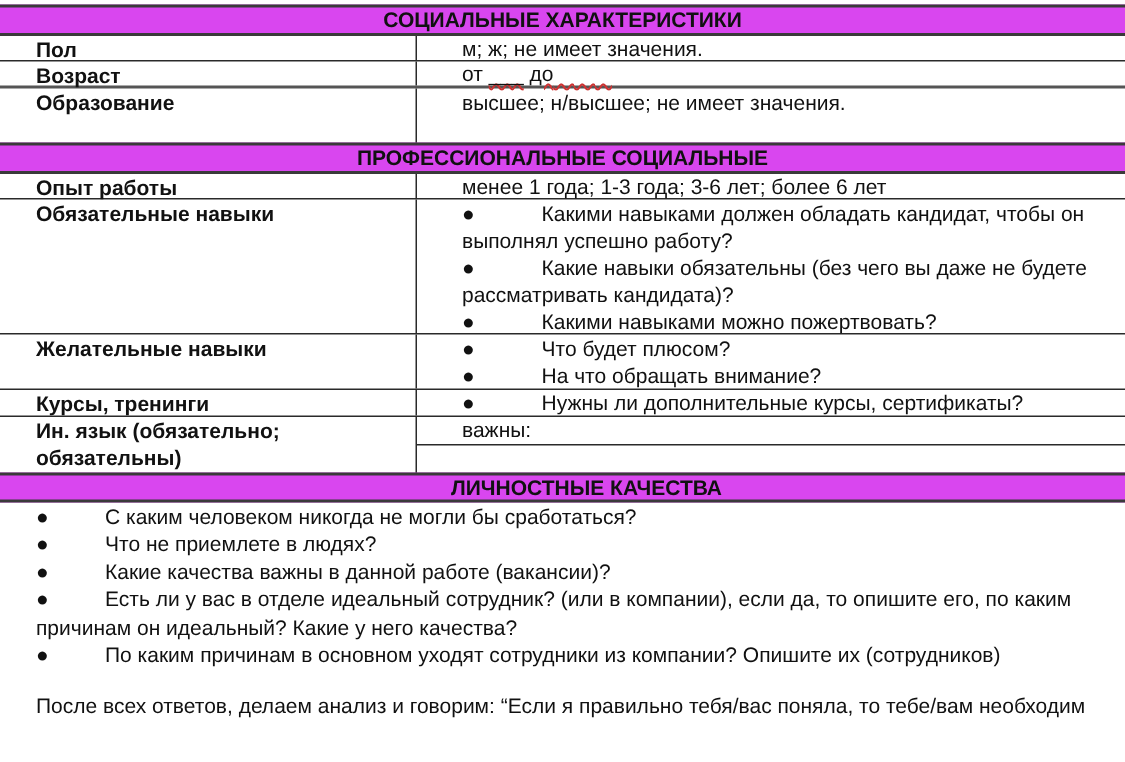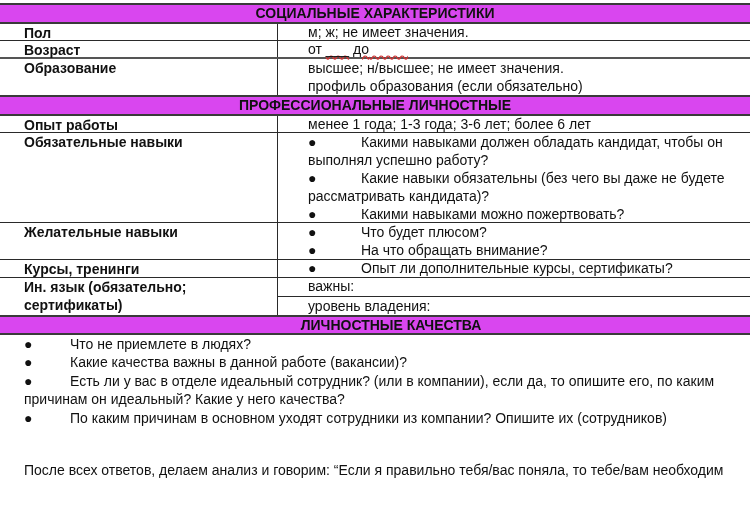--- a/index.html
+++ b/index.html
@@ -38,26 +38,25 @@
   <span class="lbl" style="top:0">Возраст</span>
   <div class="val">
     <span class="vt" style="top:0;line-height:17px"><span>от</span> <span class="ph">___</span> <span class="ph">до</span><span class="ph" style="color:transparent">_____</span></span>
   </div>
 </div>
 
 <div class="row" style="top:59px;height:37px;border-bottom:none;">
   <span class="lbl" style="top:0">Образование</span>
   <div class="val">
     <span class="vt" style="top:0;line-height:18px">высшее; н/высшее; не имеет значения.</span>
-    <span class="vt" style="top:18px;line-height:18px">профиль образования (если обязательно)</span>
   </div>
 </div>
 
 <div class="hdr" style="top:95px;height:21px;">
-  <span>ПРОФЕССИОНАЛЬНЫЕ ЛИЧНОСТНЫЕ</span>
+  <span>ПРОФЕССИОНАЛЬНЫЕ СОЦИАЛЬНЫЕ</span>
 </div>
 
 <div class="row" style="top:116px;height:17px;">
   <span class="lbl" style="top:0">Опыт работы</span>
   <div class="val">
     <span class="vt" style="top:0;line-height:16px">менее 1 года; 1-3 года; 3-6 лет; более 6 лет</span>
   </div>
 </div>
 
 <div class="row" style="top:133px;height:90px;padding-left:20px;">
@@ -75,42 +74,40 @@
   <span class="lbl" style="top:0">Желательные навыки</span>
   <div class="val">
     <div class="bul" style="top:0"><span class="dot">●</span><span>Что будет плюсом?</span></div>
     <div class="bul" style="top:18px"><span class="dot">●</span><span>На что обращать внимание?</span></div>
   </div>
 </div>
 
 <div class="row" style="top:260px;height:18px;">
   <span class="lbl" style="top:0">Курсы, тренинги</span>
   <div class="val">
-    <div class="bul" style="top:0;line-height:17px"><span class="dot">●</span><span>Опыт ли дополнительные курсы, сертификаты?</span></div>
+    <div class="bul" style="top:0;line-height:17px"><span class="dot">●</span><span>Нужны ли дополнительные курсы, сертификаты?</span></div>
   </div>
 </div>
 
 <div class="row" style="top:278px;height:38px;border-bottom:none;">
   <span class="lbl" style="top:0">Ин. язык (обязательно;</span>
-  <span class="lbl" style="top:18px">сертификаты)</span>
+  <span class="lbl" style="top:18px">обязательны)</span>
   <div class="val">
     <div class="sub" style="top:0;height:18px">
       <span class="vt" style="top:0;line-height:17px">важны:</span>
-    </div>
-    <div class="sub" style="top:19px;height:19px;border-bottom:none">
-      <span class="vt" style="top:0;line-height:19px">уровень владения:</span>
     </div>
   </div>
 </div>
 
 <div class="hdr" style="top:315px;height:20px;padding-left:32px;">
   <span>ЛИЧНОСТНЫЕ КАЧЕСТВА</span>
 </div>
 
 <div class="plist">
+  <div class="item"><span class="dot">●</span><span>С каким человеком никогда не могли бы сработаться?</span></div>
   <div class="item"><span class="dot">●</span><span>Что не приемлете в людях?</span></div>
   <div class="item"><span class="dot">●</span><span>Какие качества важны в данной работе (вакансии)?</span></div>
   <div class="item"><span class="dot">●</span><span>Есть ли у вас в отделе идеальный сотрудник? (или в компании), если да, то опишите его, по каким</span></div>
   <div class="item">причинам он идеальный? Какие у него качества?</div>
   <div class="item"><span class="dot">●</span><span>По каким причинам в основном уходят сотрудники из компании? Опишите их (сотрудников)</span></div>
 </div>
 
 <div class="summary">
   <div>После всех ответов, делаем анализ и говорим: “Если я правильно тебя/вас поняла, то тебе/вам необходим</div>
 </div>

